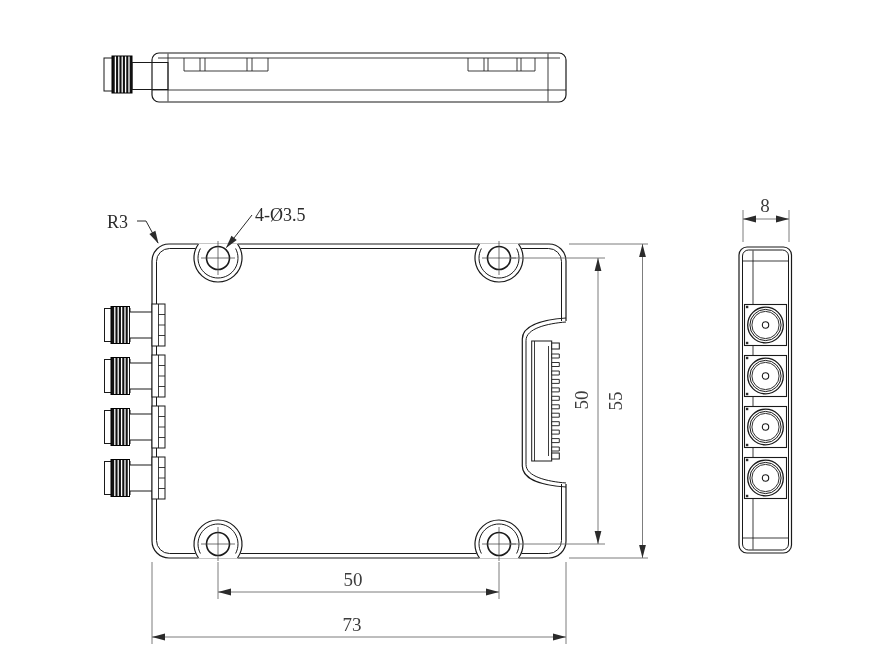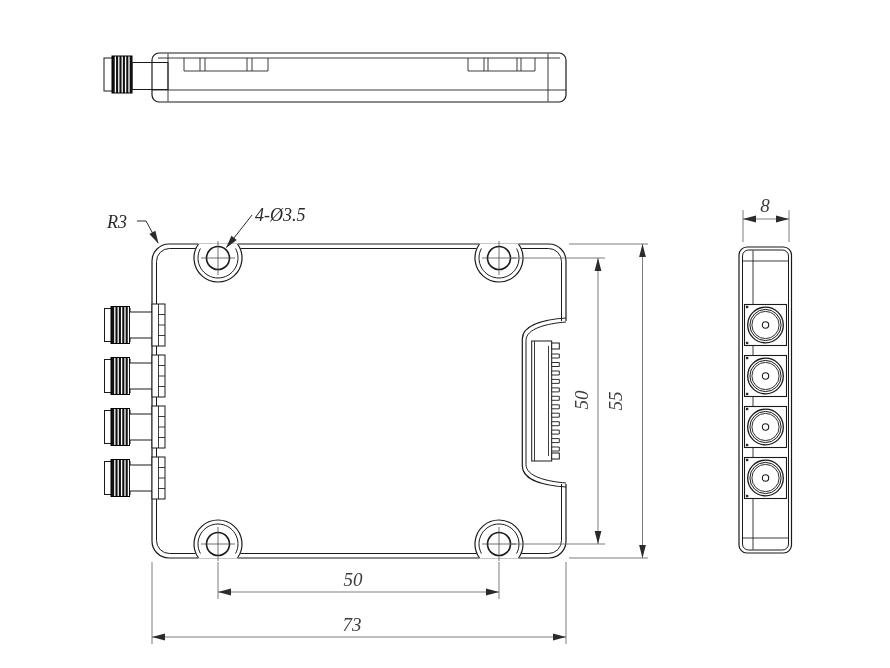--- a/index.html
+++ b/index.html
@@ -1,17 +1,17 @@
 <!DOCTYPE html>
 <html><head>
 <meta charset="utf-8">
 <style>
   html,body{margin:0;padding:0;background:#ffffff;}
   .canvas{position:relative;width:890px;height:668px;background:#ffffff;overflow:hidden;
-          font-family:"Liberation Serif","DejaVu Serif",serif;font-style:italic;}
+          font-family:"Liberation Serif","DejaVu Serif",serif;}
   svg{display:block;}
   .ol   {stroke:#1a1a1a;stroke-width:1.2;fill:none;}
   .ol2  {stroke:#1a1a1a;stroke-width:1;fill:none;}
   .thin {stroke:#1a1a1a;stroke-width:.85;fill:none;}
   .fw   {fill:#ffffff;stroke:#1a1a1a;stroke-width:1.2;}
   .fw1  {fill:#ffffff;stroke:#1a1a1a;stroke-width:1;}
   .mask {fill:#ffffff;stroke:none;}
   .dim  {stroke:#6e6e6e;stroke-width:.9;fill:none;}
   .ldr  {stroke:#2b2b2b;stroke-width:1;fill:none;}
   .ah   {fill:#2b2b2b;stroke:none;}

